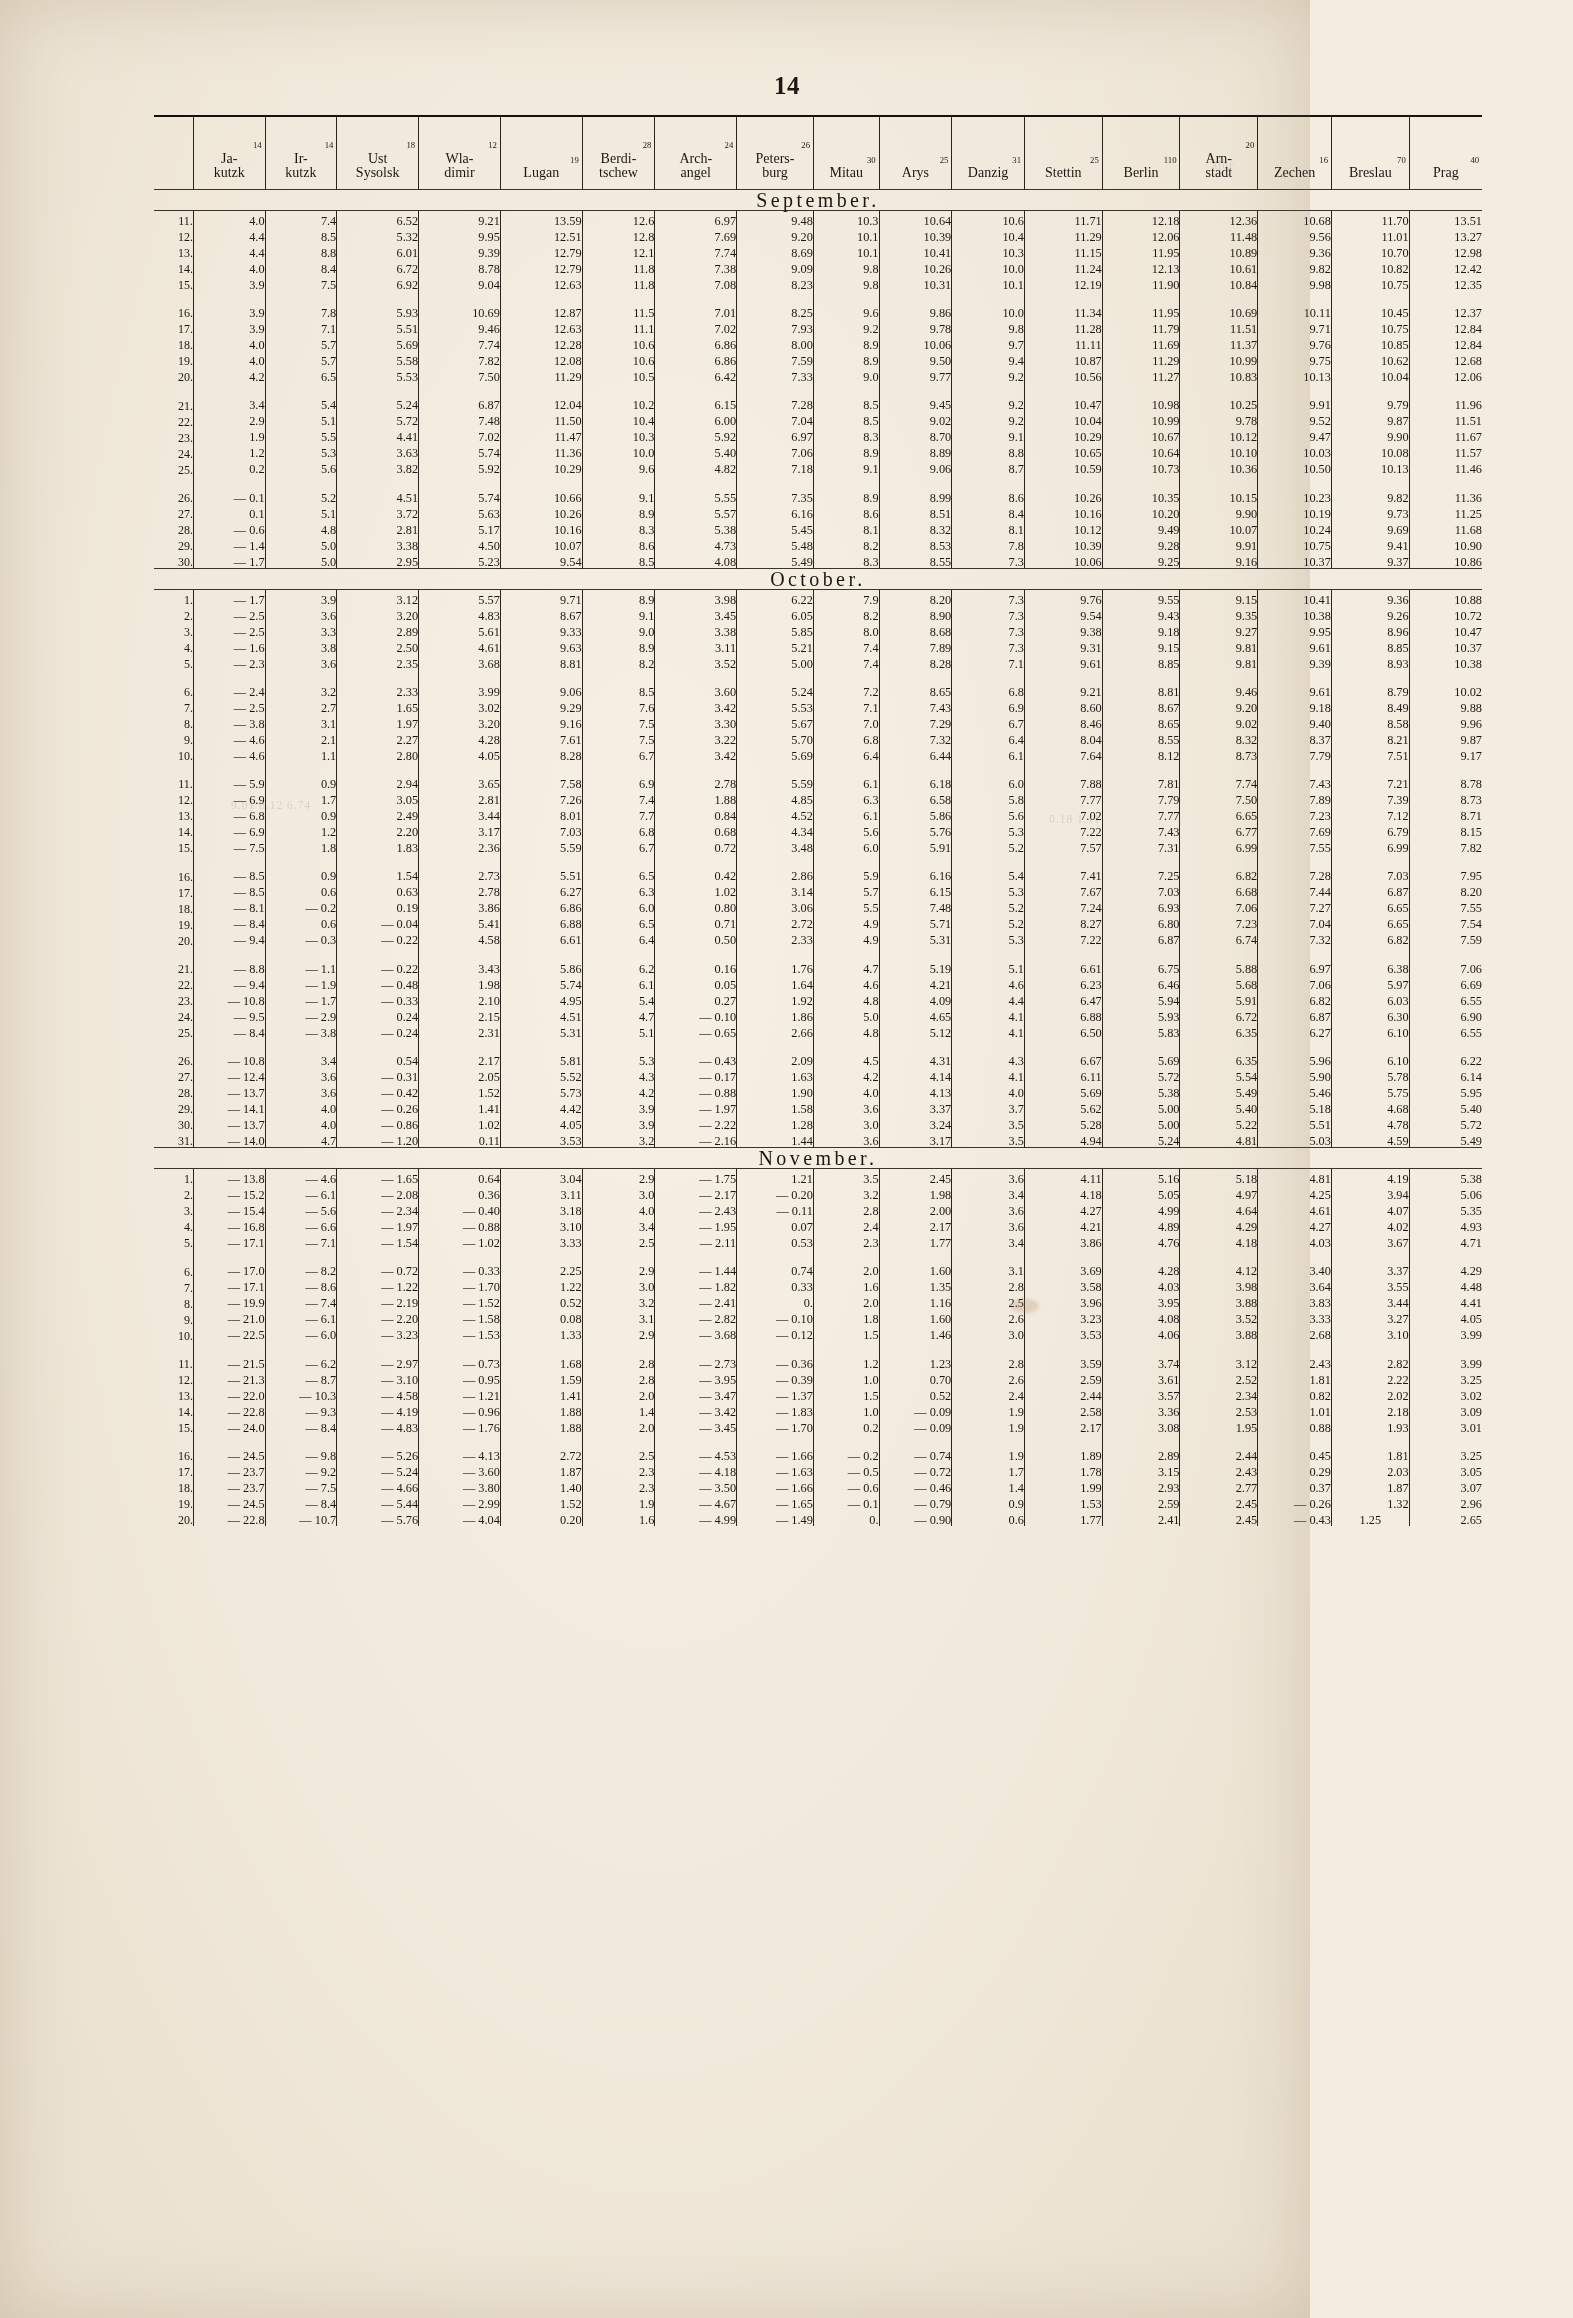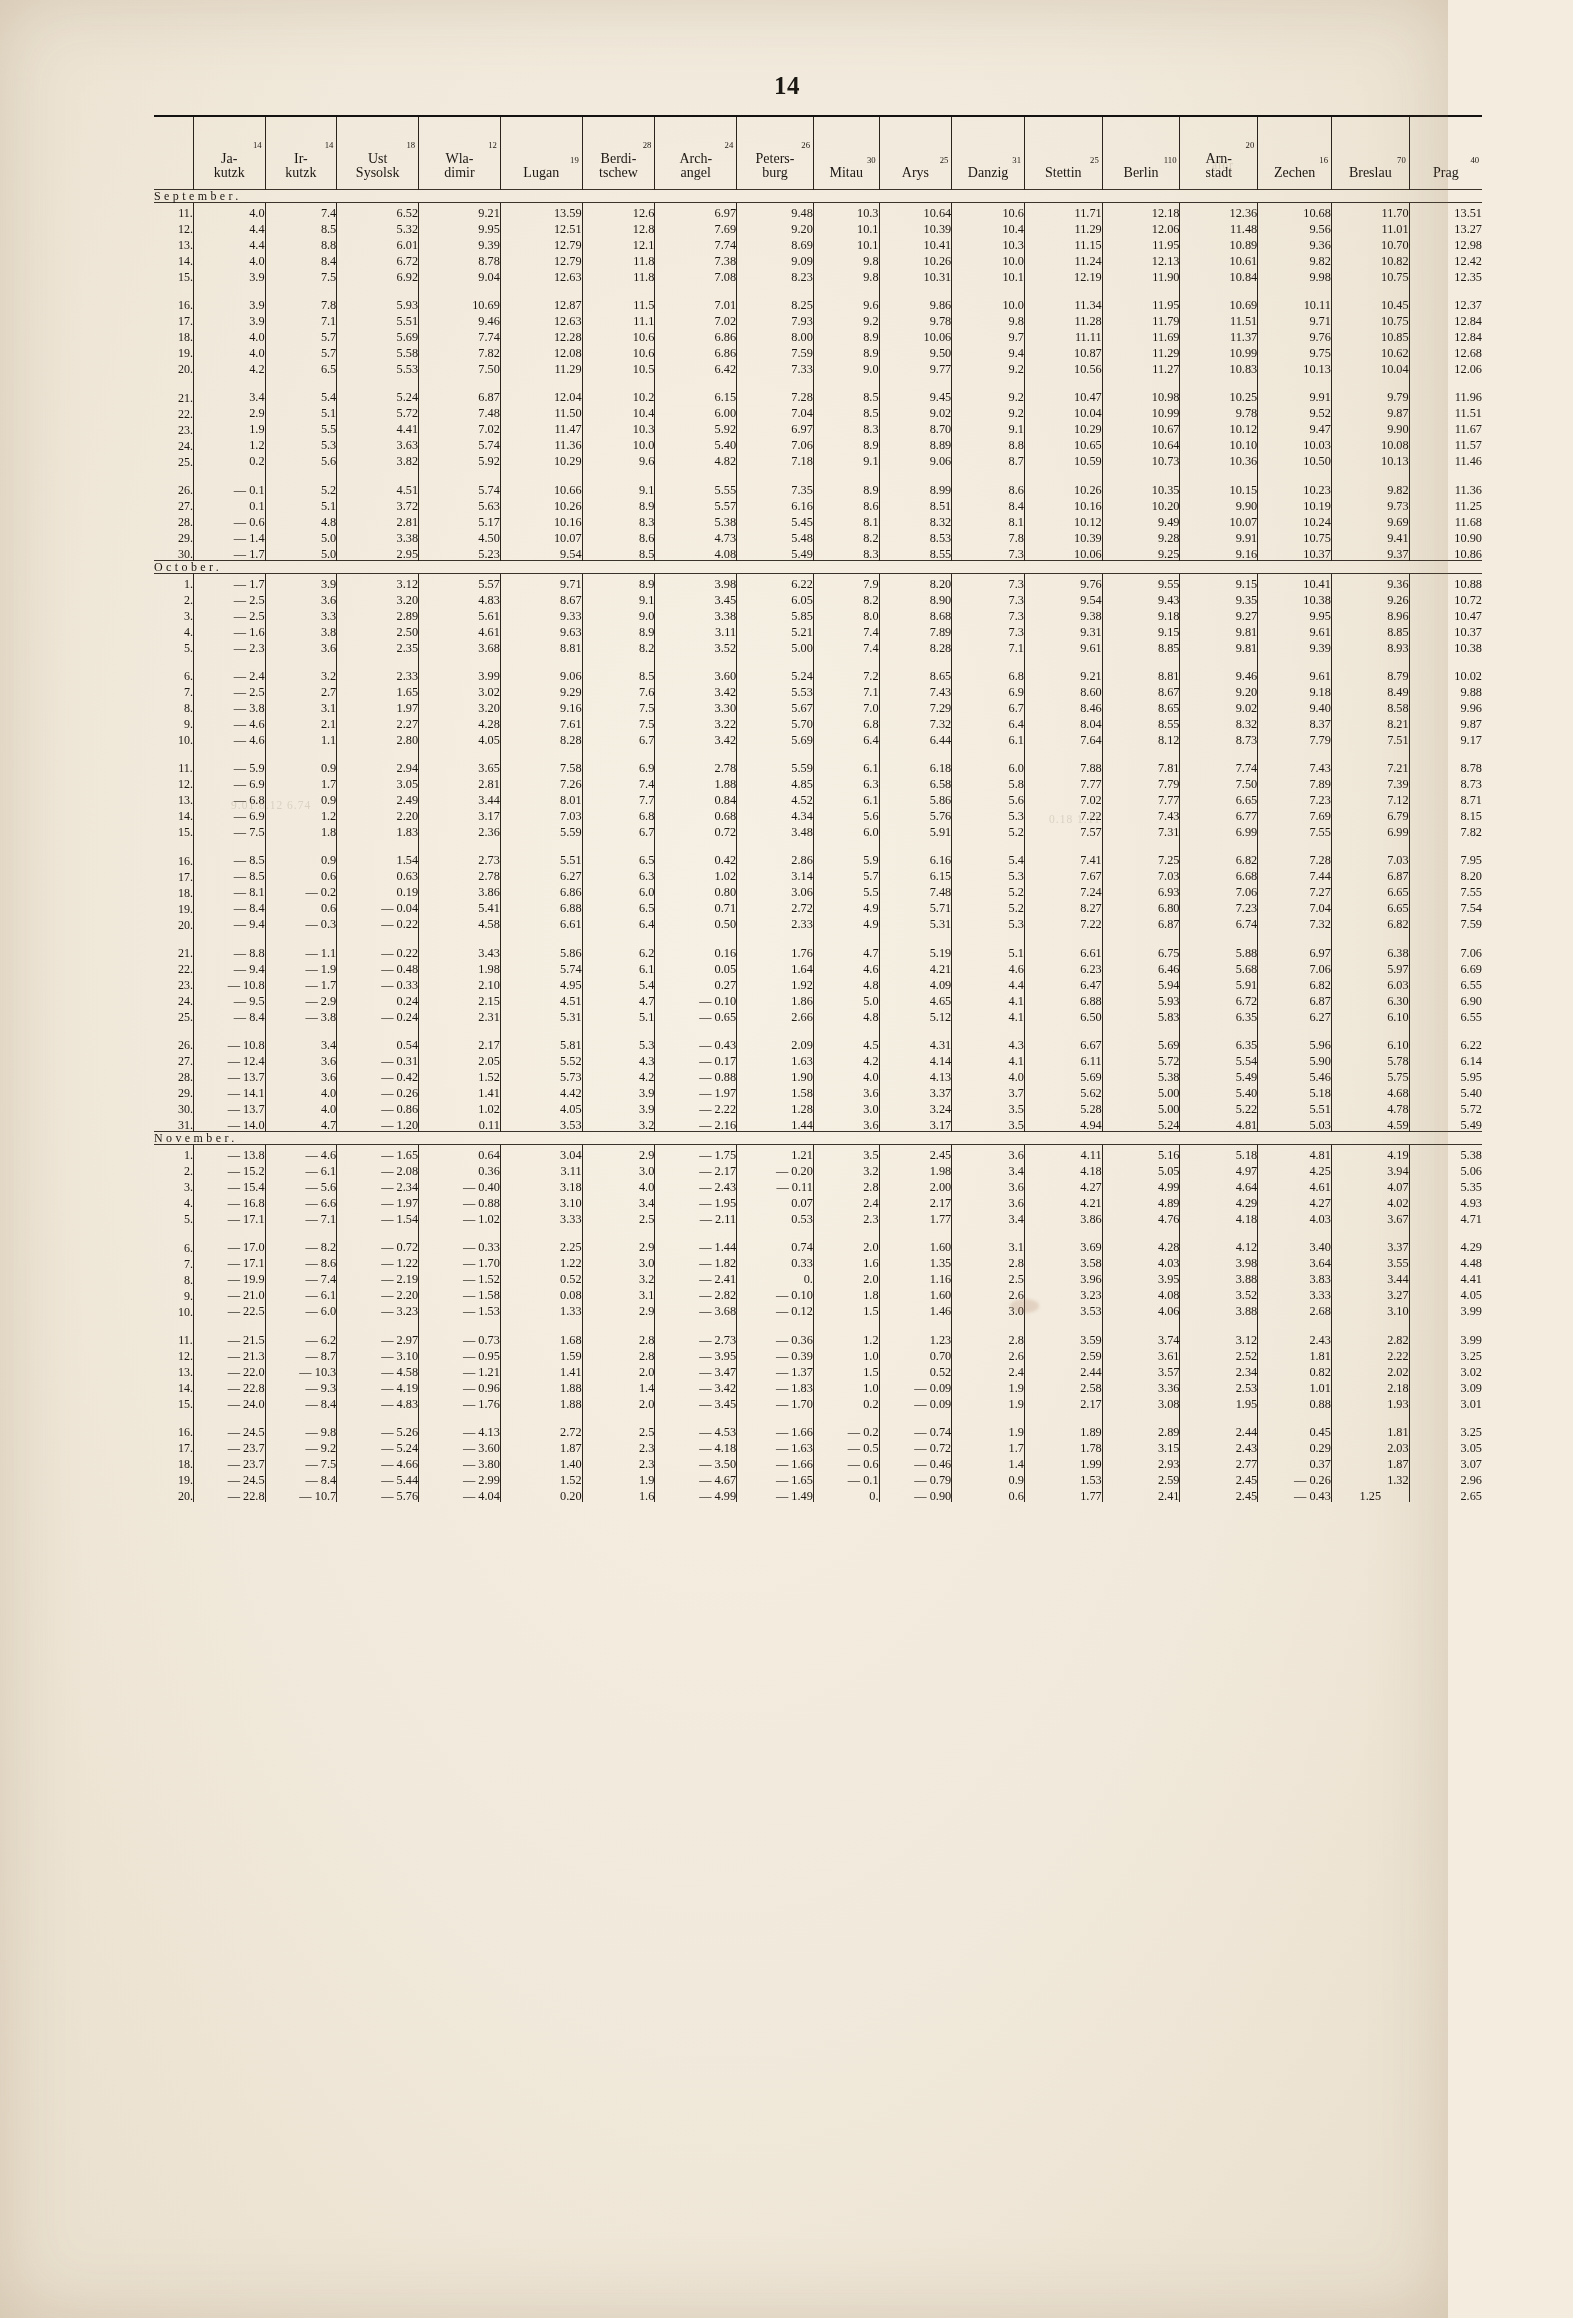--- a/index.html
+++ b/index.html
@@ -6,21 +6,21 @@
   body{
     width:1574px;height:2319px;
     background:#f3ecdf;
     font-family:"Liberation Serif", serif;
     color:#1b1713;
     position:relative;
     overflow:hidden;
   }
   .page{
     position:absolute;
-    left:0;top:0;width:1448px;height:2319px;
+    left:0;top:0;width:1310px;height:2319px;
     background:
       radial-gradient(ellipse at 50% 40%, #f6f0e4 0%, #f1e9db 55%, #e9dfcd 100%);
   }
   .pagenum{
     position:absolute;
     top:72px;left:0;width:1574px;
     text-align:center;
     font-size:25px;
     font-weight:bold;
     letter-spacing:0.5px;
@@ -58,22 +58,22 @@
     height:11.5px;
     line-height:11.5px;
   }
   .hdr-name{
     display:block;
     line-height:1.06;
     padding-bottom:7.7px;
   }
   .hdr-rule-top{border-top:2.9px solid #141210;}
   .month{
-    text-align:left;
-    font-size:12px;
+    text-align:center;
+    font-size:20px;
     letter-spacing:3.4px;
     font-weight:bold;
     padding:7.7px 0 6.7px 0;
   }
   td.day{
     text-align:right;
     padding-right:2.9px;
     font-size:12px;
     width:27px;
     white-space:nowrap;

